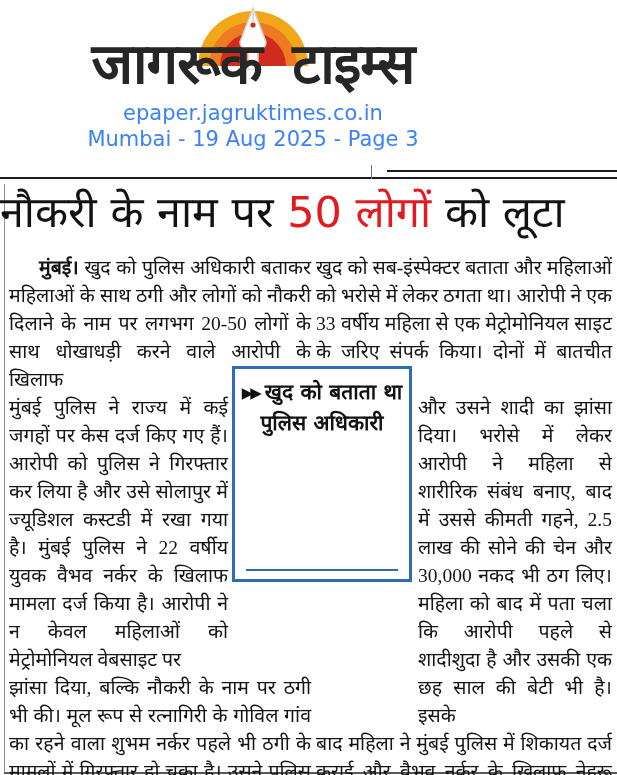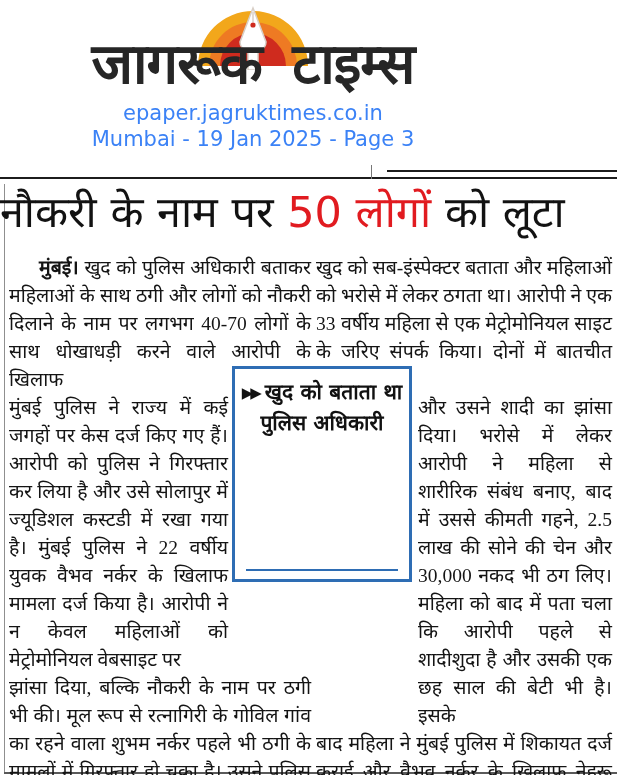--- a/index.html
+++ b/index.html
@@ -73,34 +73,34 @@
       <path d="M10,60 A55,55 0 0 1 120,60 Z" fill="#F2A71B"></path>
       <path d="M21,60 A44,44 0 0 1 109,60 Z" fill="#EE7A23"></path>
       <path d="M32,60 A33,33 0 0 1 98,60 Z" fill="#CF2B1E"></path>
       <path d="M65,2 L78,36 Q78,43 70,45 L70,64 L60,64 L60,45 Q52,43 52,36 Z" fill="#FFFFFF" stroke="#d8cfc6" stroke-width="1.5"></path>
       <line x1="65" y1="6" x2="65" y2="16" stroke="#d8cfc6" stroke-width="1.5"></line>
       <circle cx="65" cy="19" r="2.6" fill="#CF2B1E"></circle>
     </svg>
   </div>
   <div class="masthead-title">जागरूक टाइम्स</div>
   <div class="site-line first">epaper.jagruktimes.co.in</div>
-  <div class="site-line">Mumbai - 19 Jan 2025 - Page 3</div>
+  <div class="site-line">Mumbai - 19 Aug 2025 - Page 3</div>
 </div>
 
 <div class="sep-main"></div>
 <div class="sep-right"></div>
 <div class="sep-tick"></div>
 <div class="border-left"></div>
 <div class="border-bottom"></div>
 
 <div class="headline"><span>नौकरी के नाम पर </span><span class="hl-red">50 लोगों</span><span> को लूटा</span></div>
 
 <div class="col col-left">
   <p class="seg"><span class="dateline">मुंबई।</span>
-     <span>खुद को पुलिस अधिकारी बताकर महिलाओं के साथ ठगी और लोगों को नौकरी दिलाने के नाम पर लगभग 40-70 लोगों के साथ धोखाधड़ी करने वाले आरोपी के खिलाफ</span></p>
+     <span>खुद को पुलिस अधिकारी बताकर महिलाओं के साथ ठगी और लोगों को नौकरी दिलाने के नाम पर लगभग 20-50 लोगों के साथ धोखाधड़ी करने वाले आरोपी के खिलाफ</span></p>
   <p class="seg seg-narrow-left">मुंबई पुलिस ने राज्य में कई जगहों पर केस दर्ज किए गए हैं। आरोपी को पुलिस ने गिरफ्तार कर लिया है और उसे सोलापुर में ज्यूडिशल कस्टडी में रखा गया है। मुंबई पुलिस ने 22 वर्षीय युवक वैभव नर्कर के खिलाफ मामला दर्ज किया है। आरोपी ने न केवल महिलाओं को मेट्रोमोनियल वेबसाइट पर</p>
   <p class="seg">झांसा दिया, बल्कि नौकरी के नाम पर ठगी भी की। मूल रूप से रत्नागिरी के गोविल गांव का रहने वाला शुभम नर्कर पहले भी ठगी के मामलों में गिरफ्तार हो चुका है। उसने पुलिस यूनिफॉर्म पहनकर अपनी तस्वीरें सोशल मीडिया और मेट्रोमोनियल वेबसाइट्स पर अपलोड की थीं। इन तस्वीरों की मदद से वह</p>
 </div>
 
 <div class="col col-right">
   <p class="seg">खुद को सब-इंस्पेक्टर बताता और महिलाओं को भरोसे में लेकर ठगता था। आरोपी ने एक 33 वर्षीय महिला से एक मेट्रोमोनियल साइट के जरिए संपर्क किया। दोनों में बातचीत बढ़ी</p>
   <p class="seg seg-narrow-right">और उसने शादी का झांसा दिया। भरोसे में लेकर आरोपी ने महिला से शारीरिक संबंध बनाए, बाद में उससे कीमती गहने, 2.5 लाख की सोने की चेन और 30,000 नकद भी ठग लिए। महिला को बाद में पता चला कि आरोपी पहले से शादीशुदा है और उसकी एक छह साल की बेटी भी है। इसके</p>
   <p class="seg">बाद महिला ने मुंबई पुलिस में शिकायत दर्ज कराई और वैभव नर्कर के खिलाफ नेहरू नगर थाने में मामला दर्ज हुआ। जांच में पता चला कि वैभव नर्कर ने बेरोजगार युवाओं को नौकरी दिलाने का झांसा देकर उनसे मोटी रकम वसूली। उसने कई फर्जी नियुक्ति पत्र और इंटरव्यू कॉल लेटर भी तैयार किए थे।</p>
 </div>
 

